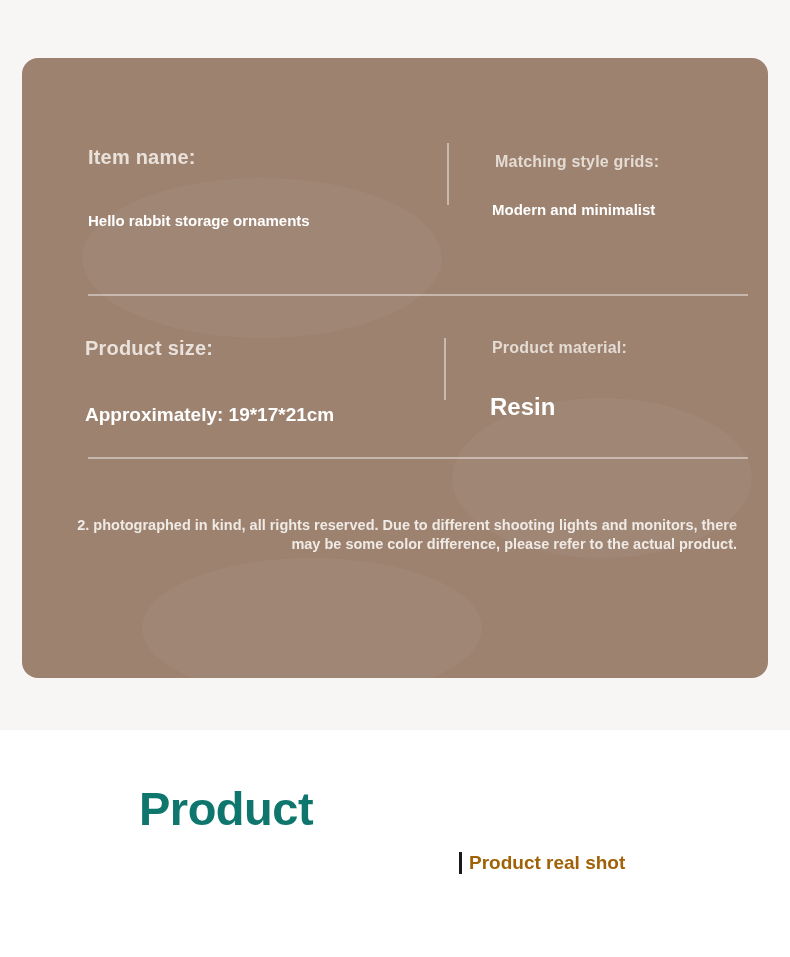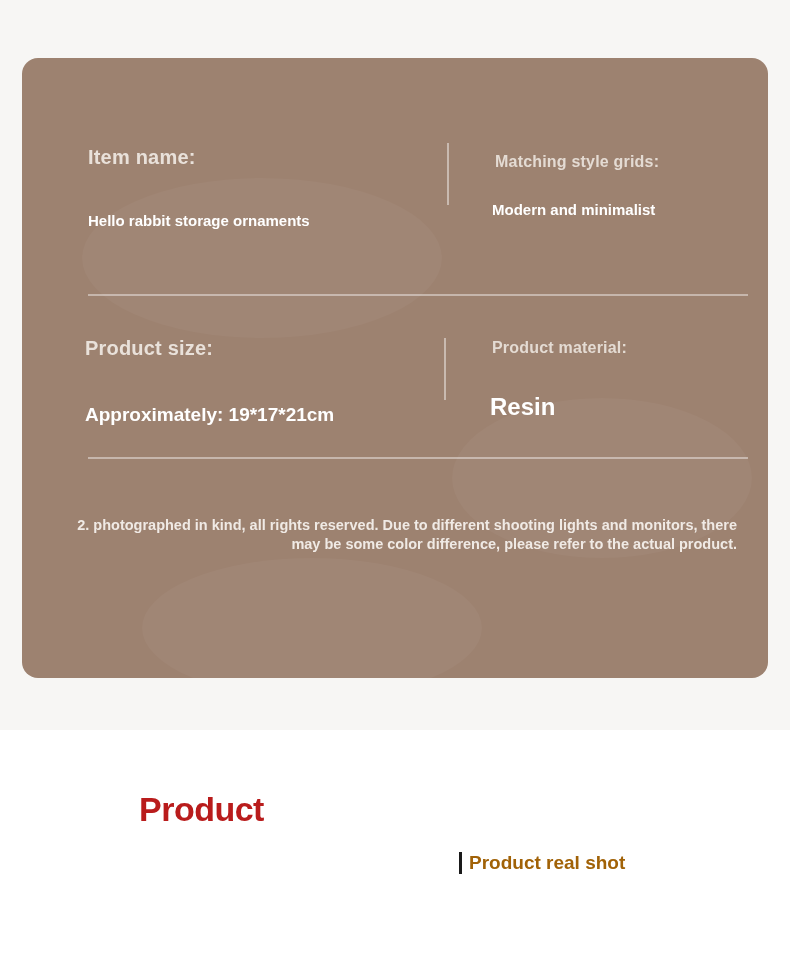--- a/index.html
+++ b/index.html
@@ -142,24 +142,24 @@
     left: 0;
     top: 730px;
     width: 790px;
     height: 227px;
     background: #ffffff;
   }
   .big-title {
     position: absolute;
     left: 139px;
     top: 50px;
-    font-size: 34px;
+    font-size: 47px;
     line-height: 58px;
     font-weight: 700;
-    color: #b91c1c;
+    color: #0f766e;
     letter-spacing: -0.5px;
   }
   .big-title .l2 { display: block; }
   .sub-wrap {
     position: absolute;
     left: 459px;
     top: 122px;
     display: flex;
     align-items: center;
   }

